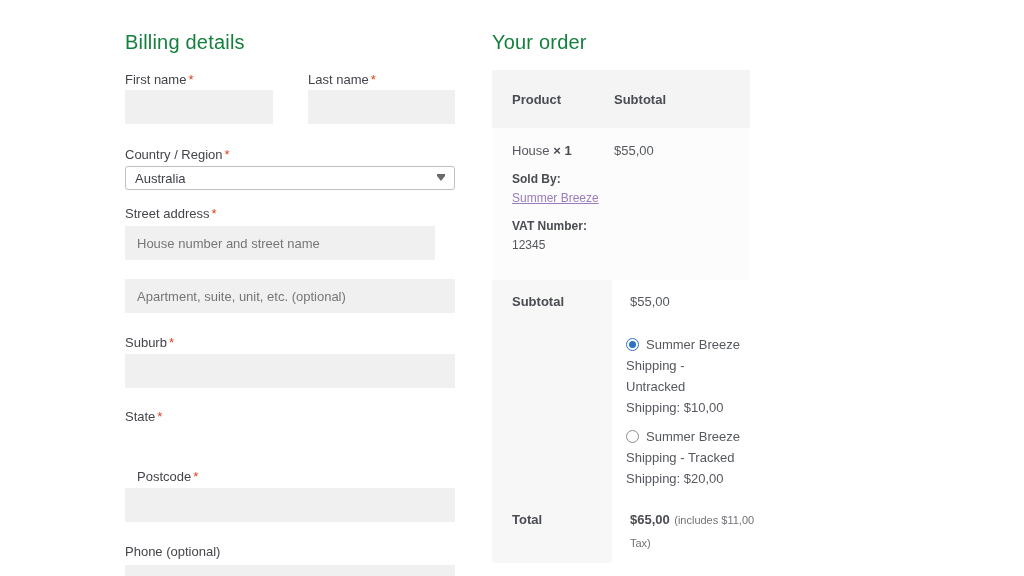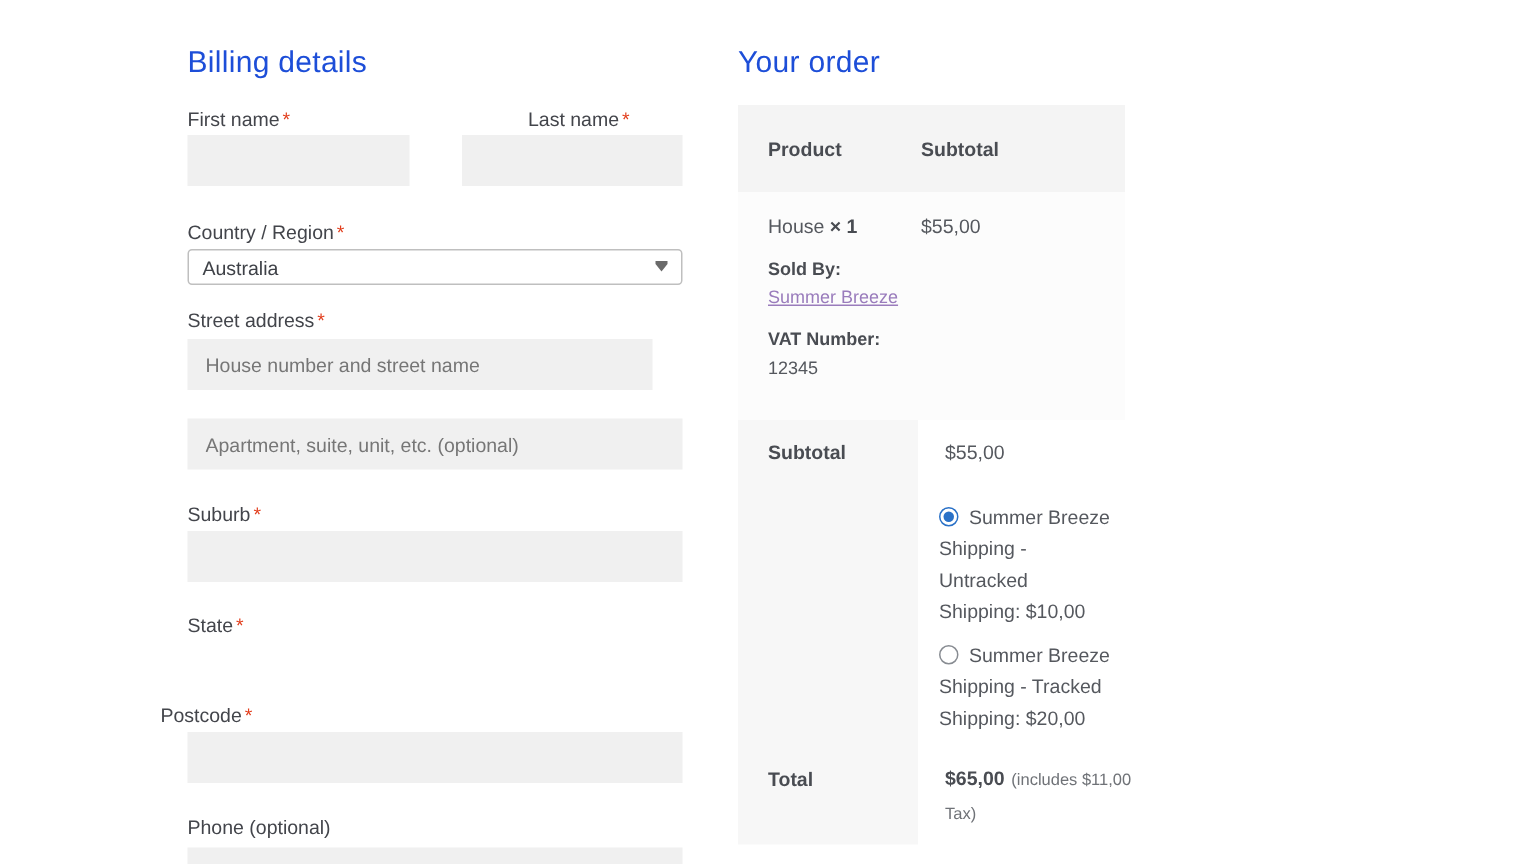--- a/index.html
+++ b/index.html
@@ -2,21 +2,21 @@
 <html><head>
 <meta charset="utf-8">
 <style>
   * { margin:0; padding:0; box-sizing:border-box; }
   html,body { background:#fff; }
   .page {
     position:relative; width:1024px; height:576px; background:#ffffff;
     overflow:hidden; font-family:"Liberation Sans", sans-serif; color:#43454b;
   }
   .abs { position:absolute; }
-  .page-title { font-size:20px; line-height:24px; font-weight:400; color:#1d4ed8; letter-spacing:.2px; }
+  .page-title { font-size:20px; line-height:24px; font-weight:400; color:#15803d; letter-spacing:.2px; }
   .lbl { font-size:13px; line-height:15px; color:#43454b; white-space:nowrap; }
   .req { color:#e23e1d; margin-left:2px; }
   .inp {
     background:#f0f0f0; border:none; outline:none; height:34px; width:100%;
     font-family:"Liberation Sans", sans-serif; font-size:13px; color:#43454b; padding:0 12px;
   }
   .inp::placeholder { color:#767676; opacity:1; }
   .sel {
     background:#fff; border:1px solid #bfbfbf; border-radius:3px; height:24px;
     display:flex; align-items:center; padding:0 24px 0 9px; position:relative;
@@ -50,21 +50,21 @@
 
 <div class="page">
 
   <h3 class="abs page-title" style="left:125px; top:30px;">Billing details</h3>
 
   <div class="abs lbl" style="left:125px; top:72px;"><span>First name</span><span class="req">*</span></div>
   <div class="abs" style="left:125px; top:90px; width:148px;">
     <input class="inp" type="text" style="">
   </div>
 
-  <div class="abs lbl" style="left:308px; top:72px;margin-left:44px;"><span>Last name</span><span class="req">*</span></div>
+  <div class="abs lbl" style="left:308px; top:72px;"><span>Last name</span><span class="req">*</span></div>
   <div class="abs" style="left:308px; top:90px; width:147px;">
     <input class="inp" type="text" style="">
   </div>
 
   <div class="abs lbl" style="left:125px; top:147px;"><span>Country / Region</span><span class="req">*</span></div>
   <div class="abs sel" style="left:125px; top:166px; width:330px;text-align:center;">
     <span>Australia</span>
     <span class="caret"></span>
   </div>
 
@@ -77,21 +77,21 @@
     <input class="inp" type="text" placeholder="Apartment, suite, unit, etc. (optional)" style="">
   </div>
 
   <div class="abs lbl" style="left:125px; top:335px;"><span>Suburb</span><span class="req">*</span></div>
   <div class="abs" style="left:125px; top:354px; width:330px;">
     <input class="inp" type="text" style="">
   </div>
 
   <div class="abs lbl" style="left:125px; top:409px;"><span>State</span><span class="req">*</span></div>
 
-  <div class="abs lbl" style="left:107px; top:469px;"><span>Postcode</span><span class="req">*</span></div>
+  <div class="abs lbl" style="left:137px; top:469px;"><span>Postcode</span><span class="req">*</span></div>
   <div class="abs" style="left:125px; top:488px; width:330px;">
     <input class="inp" type="text" style="">
   </div>
 
   <div class="abs lbl" style="left:125px; top:544px;"><span>Phone (optional)</span></div>
   <div class="abs" style="left:125px; top:565px; width:330px;">
     <input class="inp" type="text" style="">
   </div>
 
   <h3 class="abs page-title" style="left:492px; top:30px;">Your order</h3>

